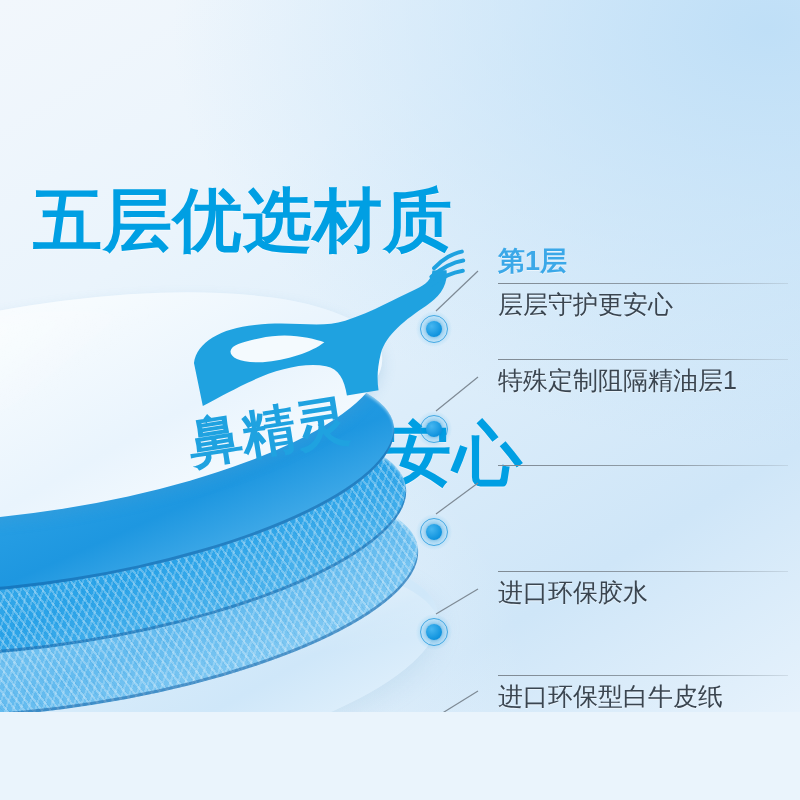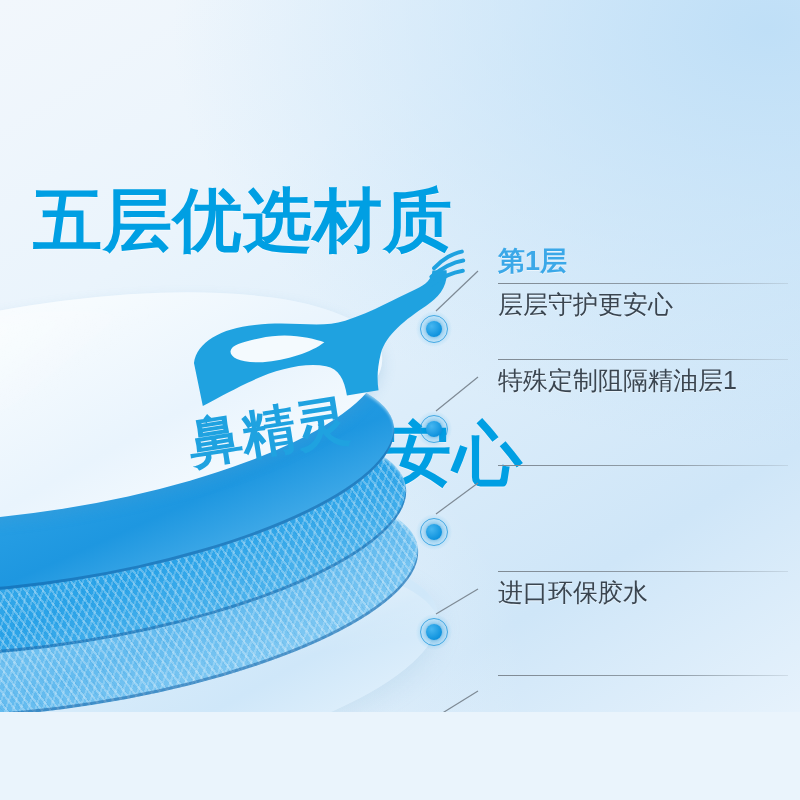--- a/index.html
+++ b/index.html
@@ -232,16 +232,17 @@
       <div class="desc">进口环保胶水</div>
     </div>
 
     <div class="dot" style="left:434px;top:719px">
       <span class="halo"></span>
       <span class="ring"></span>
       <span class="core"></span>
     </div>
     <div class="label" style="left:498px;top:652px">
       <div class="rule"></div>
+      <div class="desc">进口环保型白牛皮纸</div>
     </div>
 
   </div>
 </div>
 
 </body></html>

